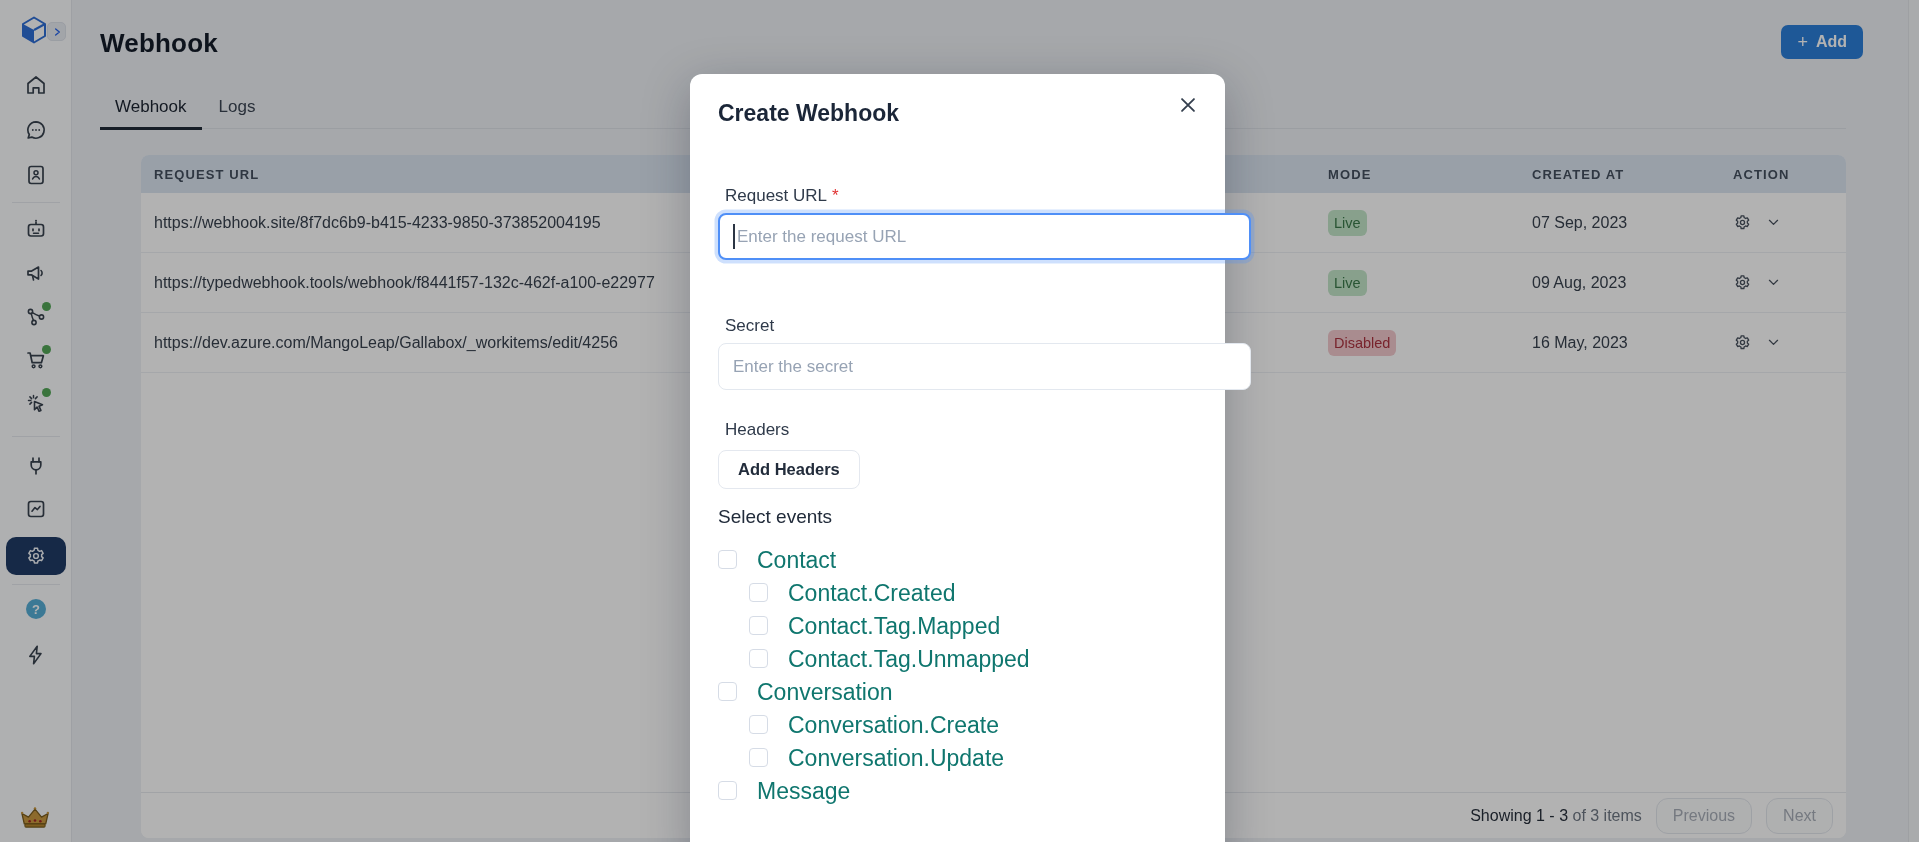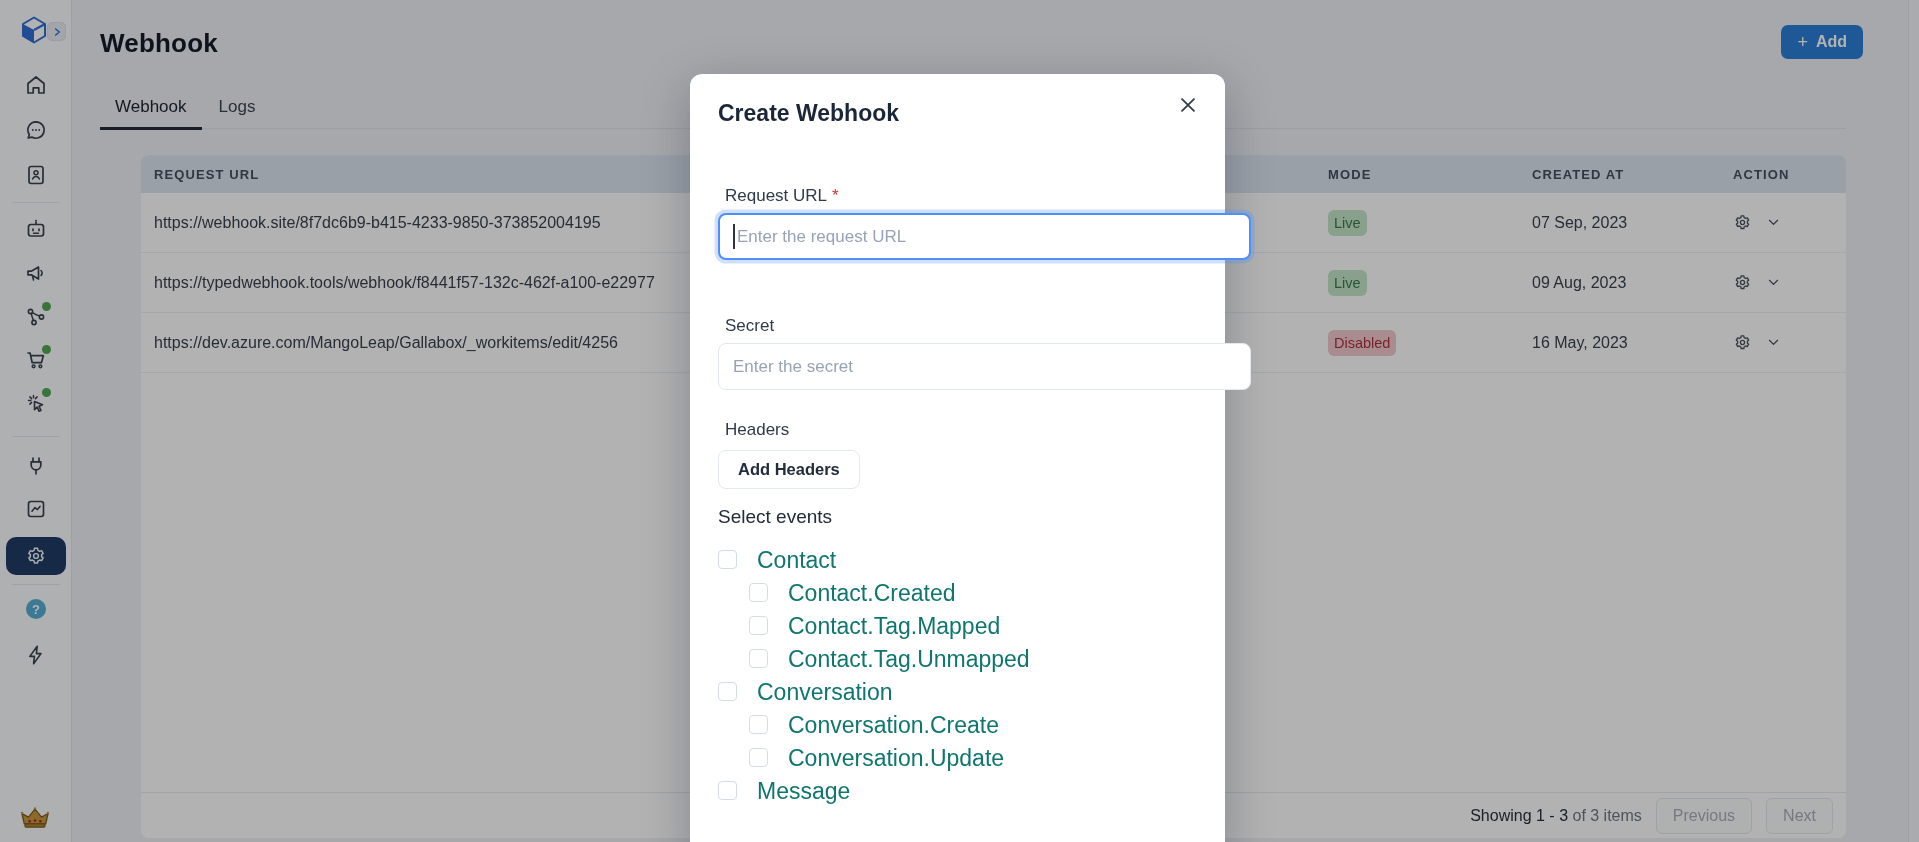--- a/index.html
+++ b/index.html
@@ -42,21 +42,21 @@
   .badge.disabled { background:#f2c9cd; color:#ad3340; }
   .td-date { font-size:16px; color:#39424f; }
   .td-action { display:flex; align-items:center; gap:14px; }
   .action-gear { width:19px; height:19px; color:#49525f; cursor:pointer; }
   .action-gear svg, .action-chev svg { width:100%; height:100%; display:block; }
   .action-chev { width:15px; height:15px; color:#49525f; cursor:pointer; }
 
   .tfoot { position:absolute; bottom:0; left:0; right:0; height:46px; background:#fff; border-top:1px solid #e7eaee; display:flex; align-items:center; justify-content:flex-end; padding-right:13px; gap:14px; }
   .summary { font-size:16px; color:#28303c; }
   .summary .muted { color:#6f7884; }
-  .page-btn { height:36px; padding:0 16px; background:#fbfcfd; border:1px solid #e3e7ed; border-radius:6px; color:#a8aeb8; font-size:16px; font-family:inherit; cursor:pointer; }
+  .page-btn { height:36px; padding:0 16px; background:#fbfcfd; border:1px solid #e3e7ed; border-radius:12px; color:#a8aeb8; font-size:16px; font-family:inherit; cursor:pointer; }
 
   .scroll-track { position:absolute; right:0; top:0; width:11px; height:842px; background:#f3f5f7; border-left:1px solid #e2e5ea; z-index:11; }
 
   
   .overlay { position:absolute; inset:0; background:rgba(0,0,0,0.30); z-index:40; }
   .modal { position:absolute; left:690px; top:74px; width:535px; height:790px; background:#fff; border-radius:12px; box-shadow:0 12px 48px rgba(15,23,42,.28); z-index:50; }
   .modal-title { position:absolute; left:28px; top:26px; font-size:23px; font-weight:700; color:#1b2638; }
   .modal-close { position:absolute; right:26px; top:20px; width:22px; height:22px; color:#343f4e; cursor:pointer; background:none; border:none; padding:0; }
   .modal-close svg { width:100%; height:100%; display:block; }
   .f-label { position:absolute; left:35px; font-size:17px; color:#2f3a4a; }

